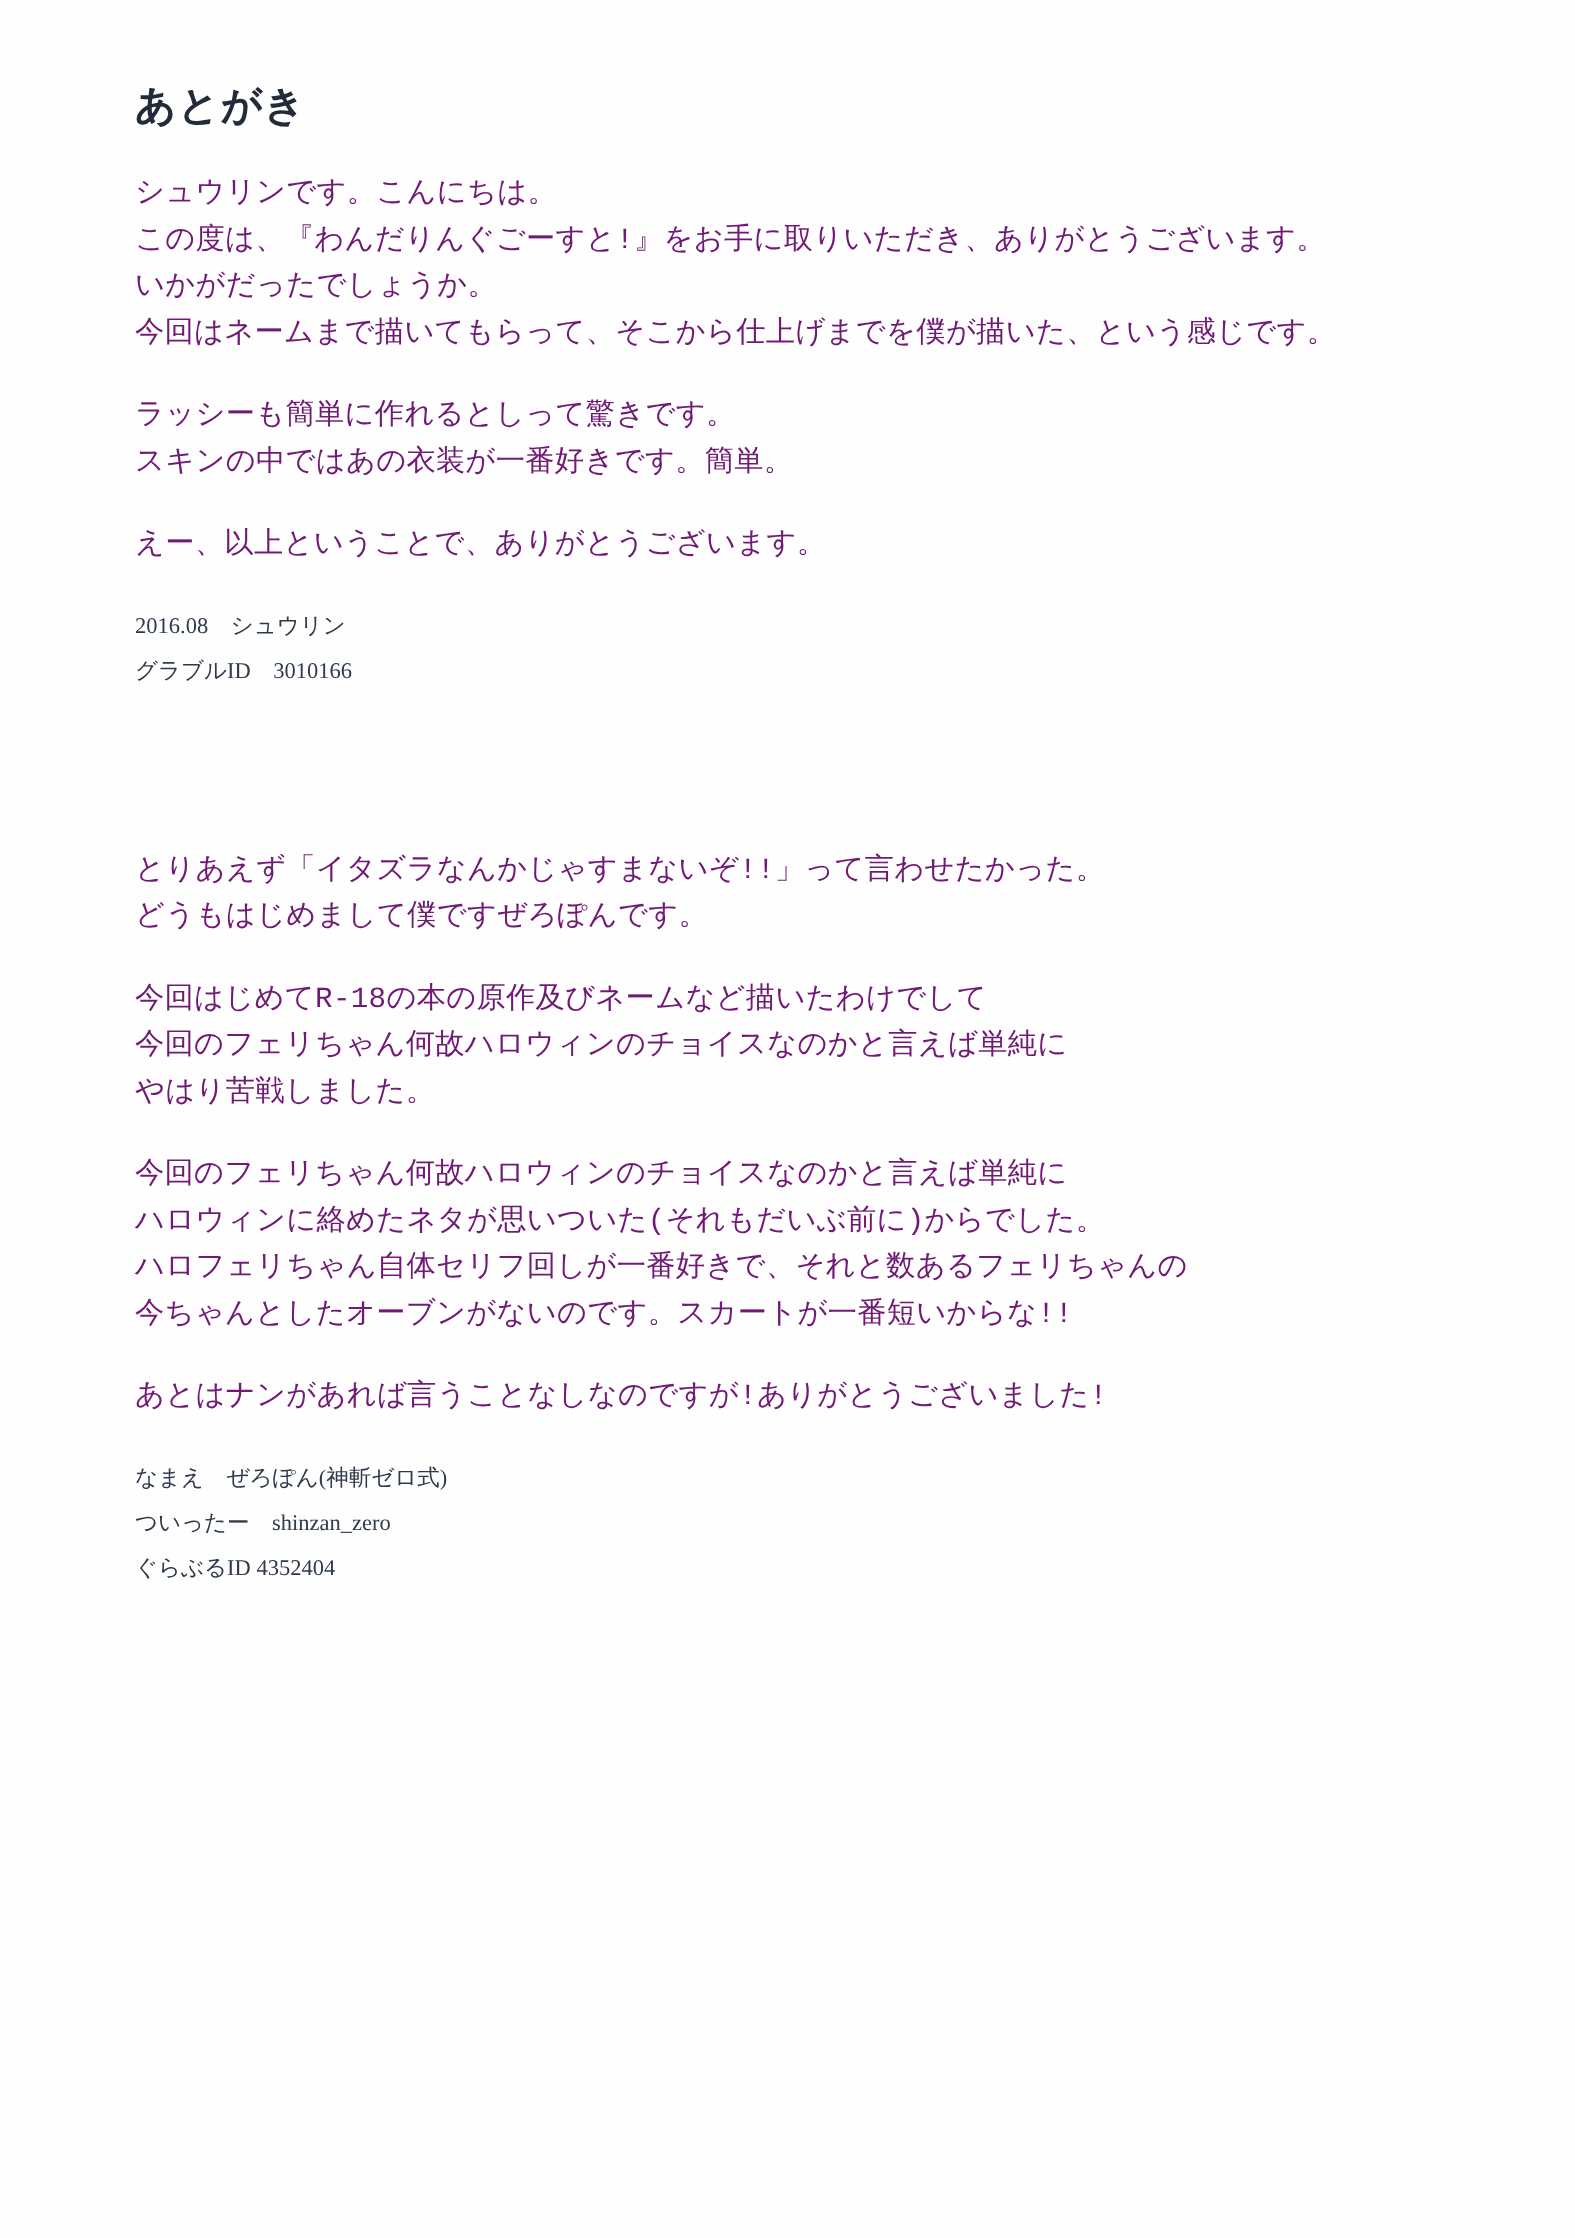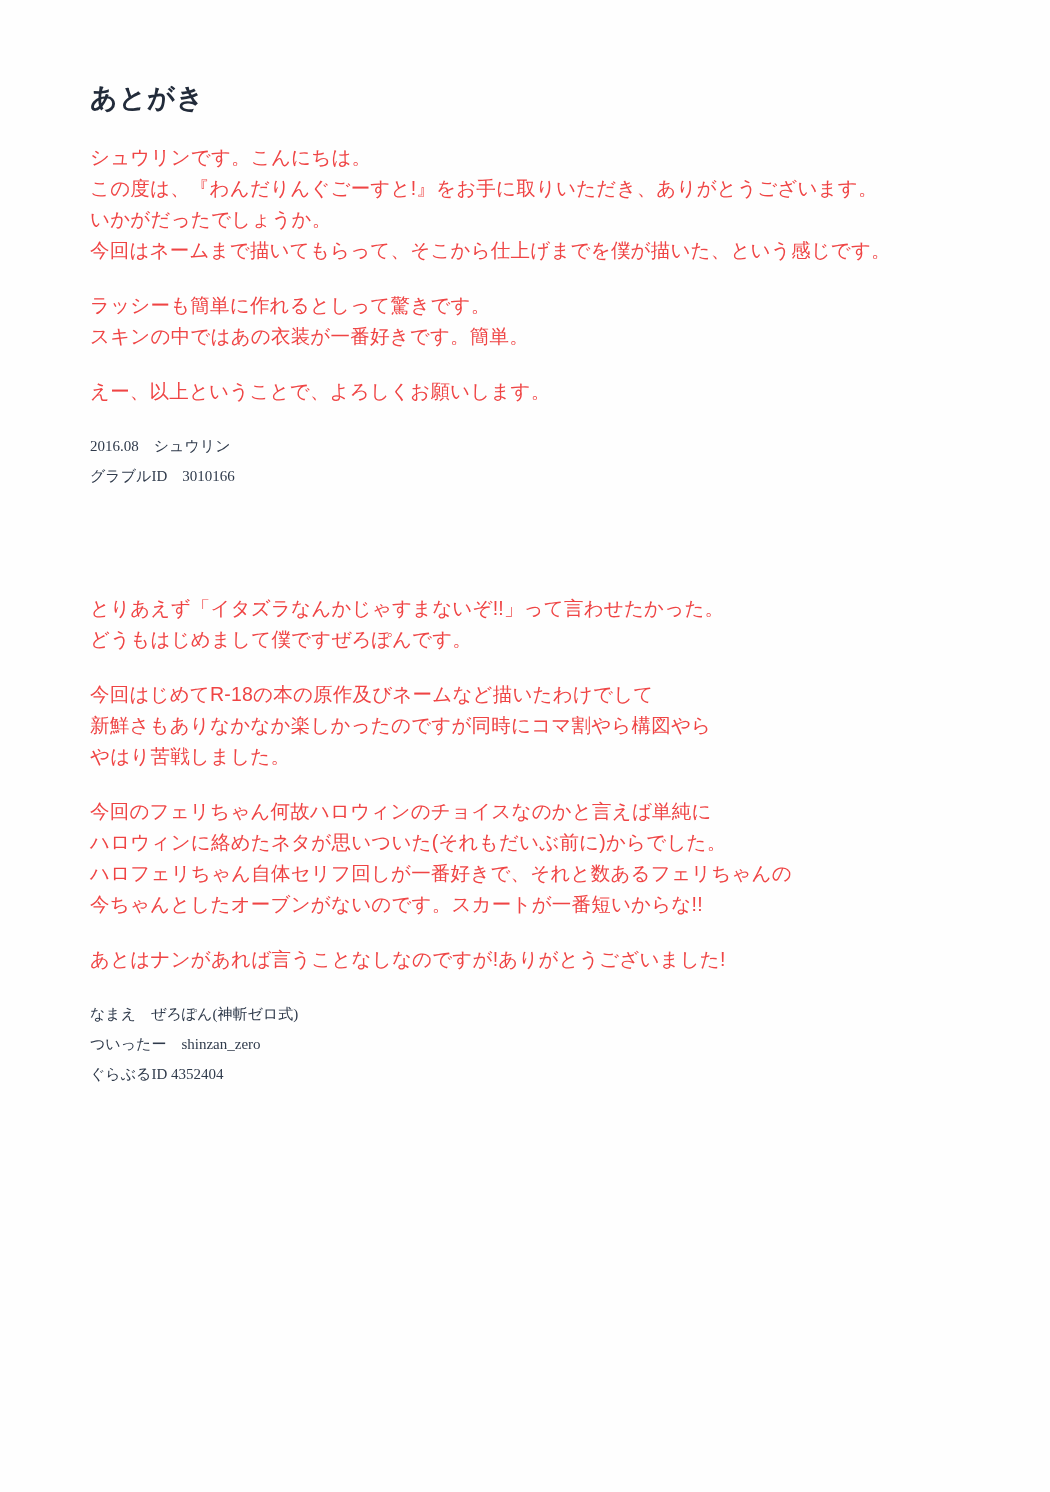--- a/index.html
+++ b/index.html
@@ -12,37 +12,37 @@
     background: #ffffff;
     font-family: "Liberation Sans", sans-serif;
     color: #2a3444;
     overflow: hidden;
   }
   .page {
     position: relative;
     width: 1050px;
     height: 1492px;
     box-sizing: border-box;
-    padding: 70px 90px 0 90px;
+    padding: 42px 90px 0 90px;
     background: #fefefe;
   }
   .afterword-title {
     font-size: 27px;
     font-weight: bold;
     letter-spacing: 1px;
     color: #222b3a;
     margin: 10px 0 26px 0;
     font-family: "Liberation Serif", serif;
   }
   .para {
     font-size: 19.5px;
     line-height: 31px;
-    color: #ef4444;
+    color: #701a75;
     margin: 0 0 24px 0;
-    font-family: Liberation Sans, sans-serif;
+    font-family: Liberation Mono, monospace;
     letter-spacing: 0.2px;
     white-space: pre-line;
   }
   .sig-block {
     font-size: 15px;
     line-height: 30px;
     color: #2f3a4b;
     font-family: "Liberation Serif", serif;
     margin: 0 0 10px 0;
     white-space: pre-line;
@@ -61,32 +61,32 @@
 
   <h1 class="afterword-title">あとがき</h1>
 
   <div class="section-one">
     <p class="para">シュウリンです。こんにちは。
 この度は、『わんだりんぐごーすと!』をお手に取りいただき、ありがとうございます。
 いかがだったでしょうか。
 今回はネームまで描いてもらって、そこから仕上げまでを僕が描いた、という感じです。</p>
     <p class="para">ラッシーも簡単に作れるとしって驚きです。
 スキンの中ではあの衣装が一番好きです。簡単。</p>
-    <p class="para">えー、以上ということで、よろしくお願いします。</p>
+    <p class="para">えー、以上ということで、ありがとうございます。</p>
     <div class="sig-block">2016.08　シュウリン
 グラブルID　3010166</div>
   </div>
 
   <div class="section-gap"></div>
 
   <div class="section-two">
     <p class="para">とりあえず「イタズラなんかじゃすまないぞ!!」って言わせたかった。
 どうもはじめまして僕ですぜろぽんです。</p>
     <p class="para">今回はじめてR-18の本の原作及びネームなど描いたわけでして
-新鮮さもありなかなか楽しかったのですが同時にコマ割やら構図やら
+今回のフェリちゃん何故ハロウィンのチョイスなのかと言えば単純に
 やはり苦戦しました。</p>
     <p class="para">今回のフェリちゃん何故ハロウィンのチョイスなのかと言えば単純に
 ハロウィンに絡めたネタが思いついた(それもだいぶ前に)からでした。
 ハロフェリちゃん自体セリフ回しが一番好きで、それと数あるフェリちゃんの
 今ちゃんとしたオーブンがないのです。スカートが一番短いからな!!</p>
     <p class="para">あとはナンがあれば言うことなしなのですが!ありがとうございました!</p>
     <div class="sig-block">なまえ　ぜろぽん(神斬ゼロ式)
 ついったー　shinzan_zero
 ぐらぶるID 4352404</div>
   </div>

